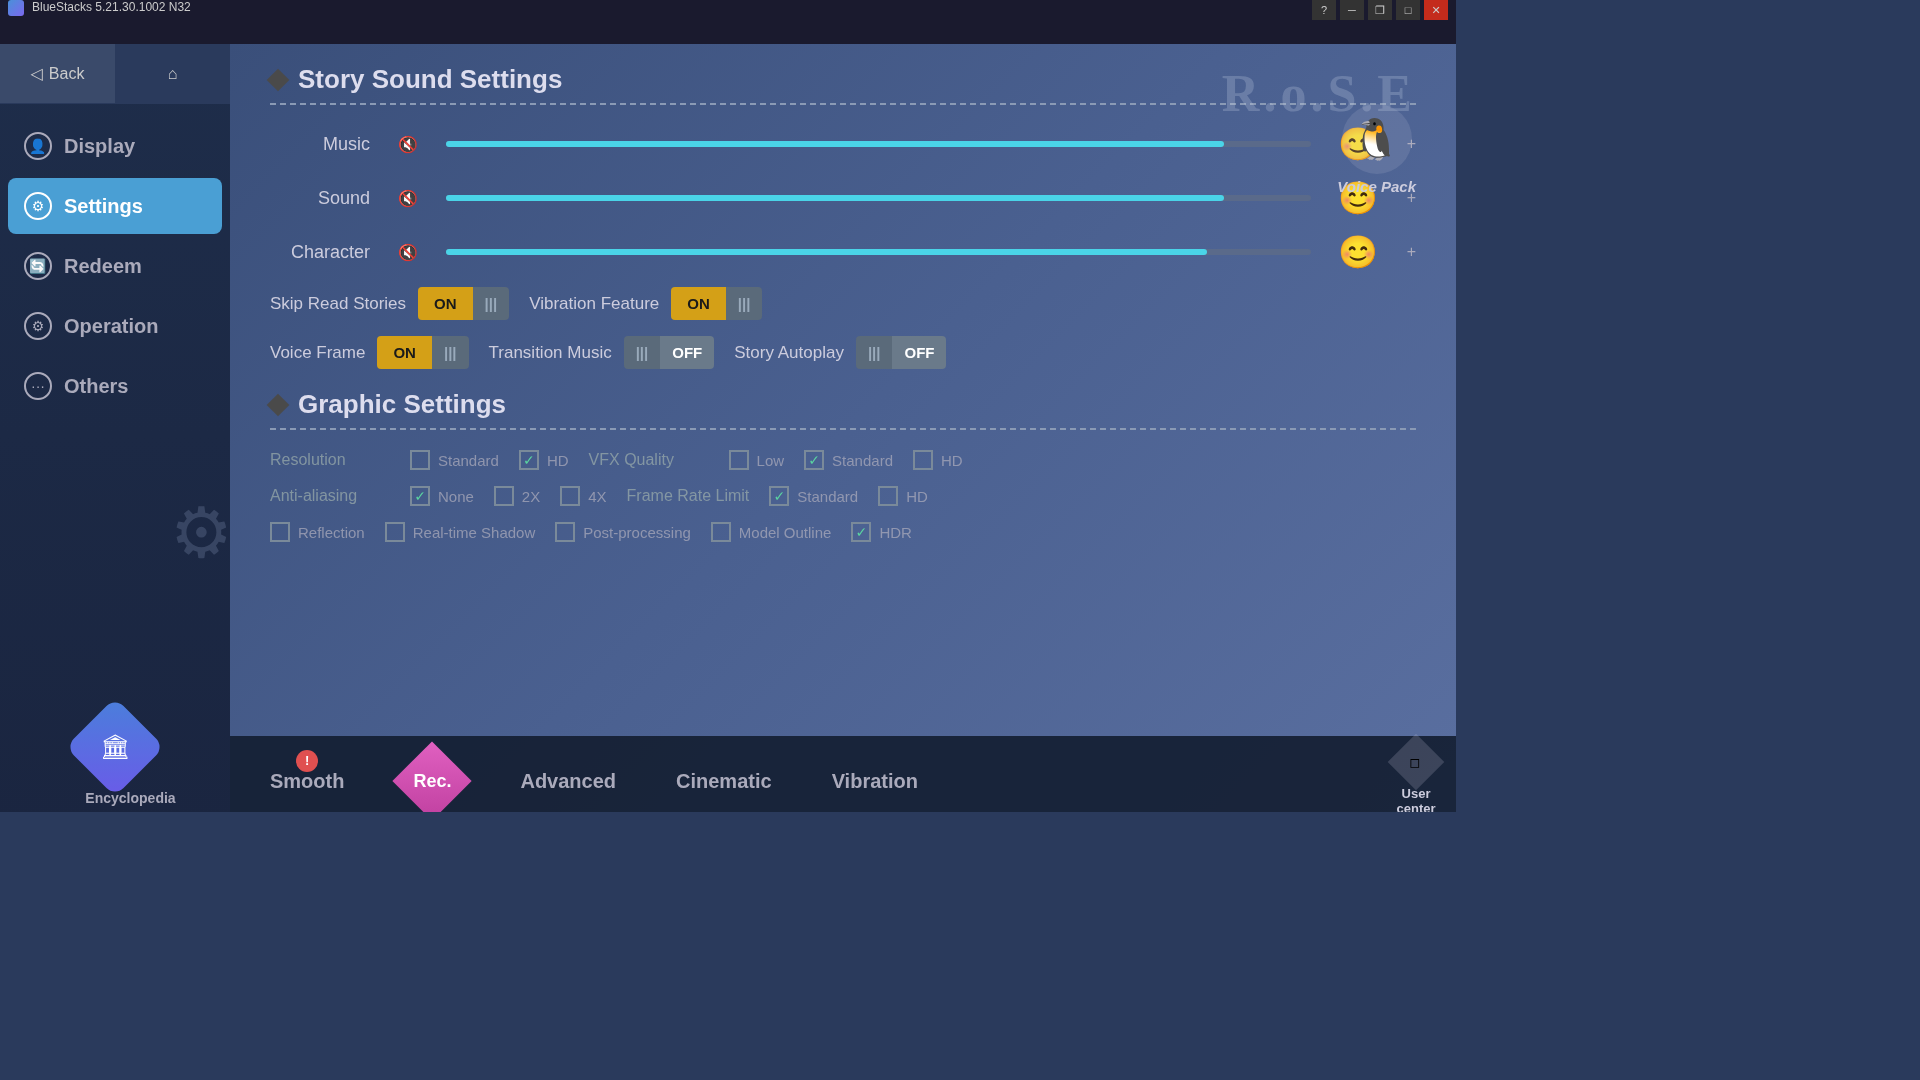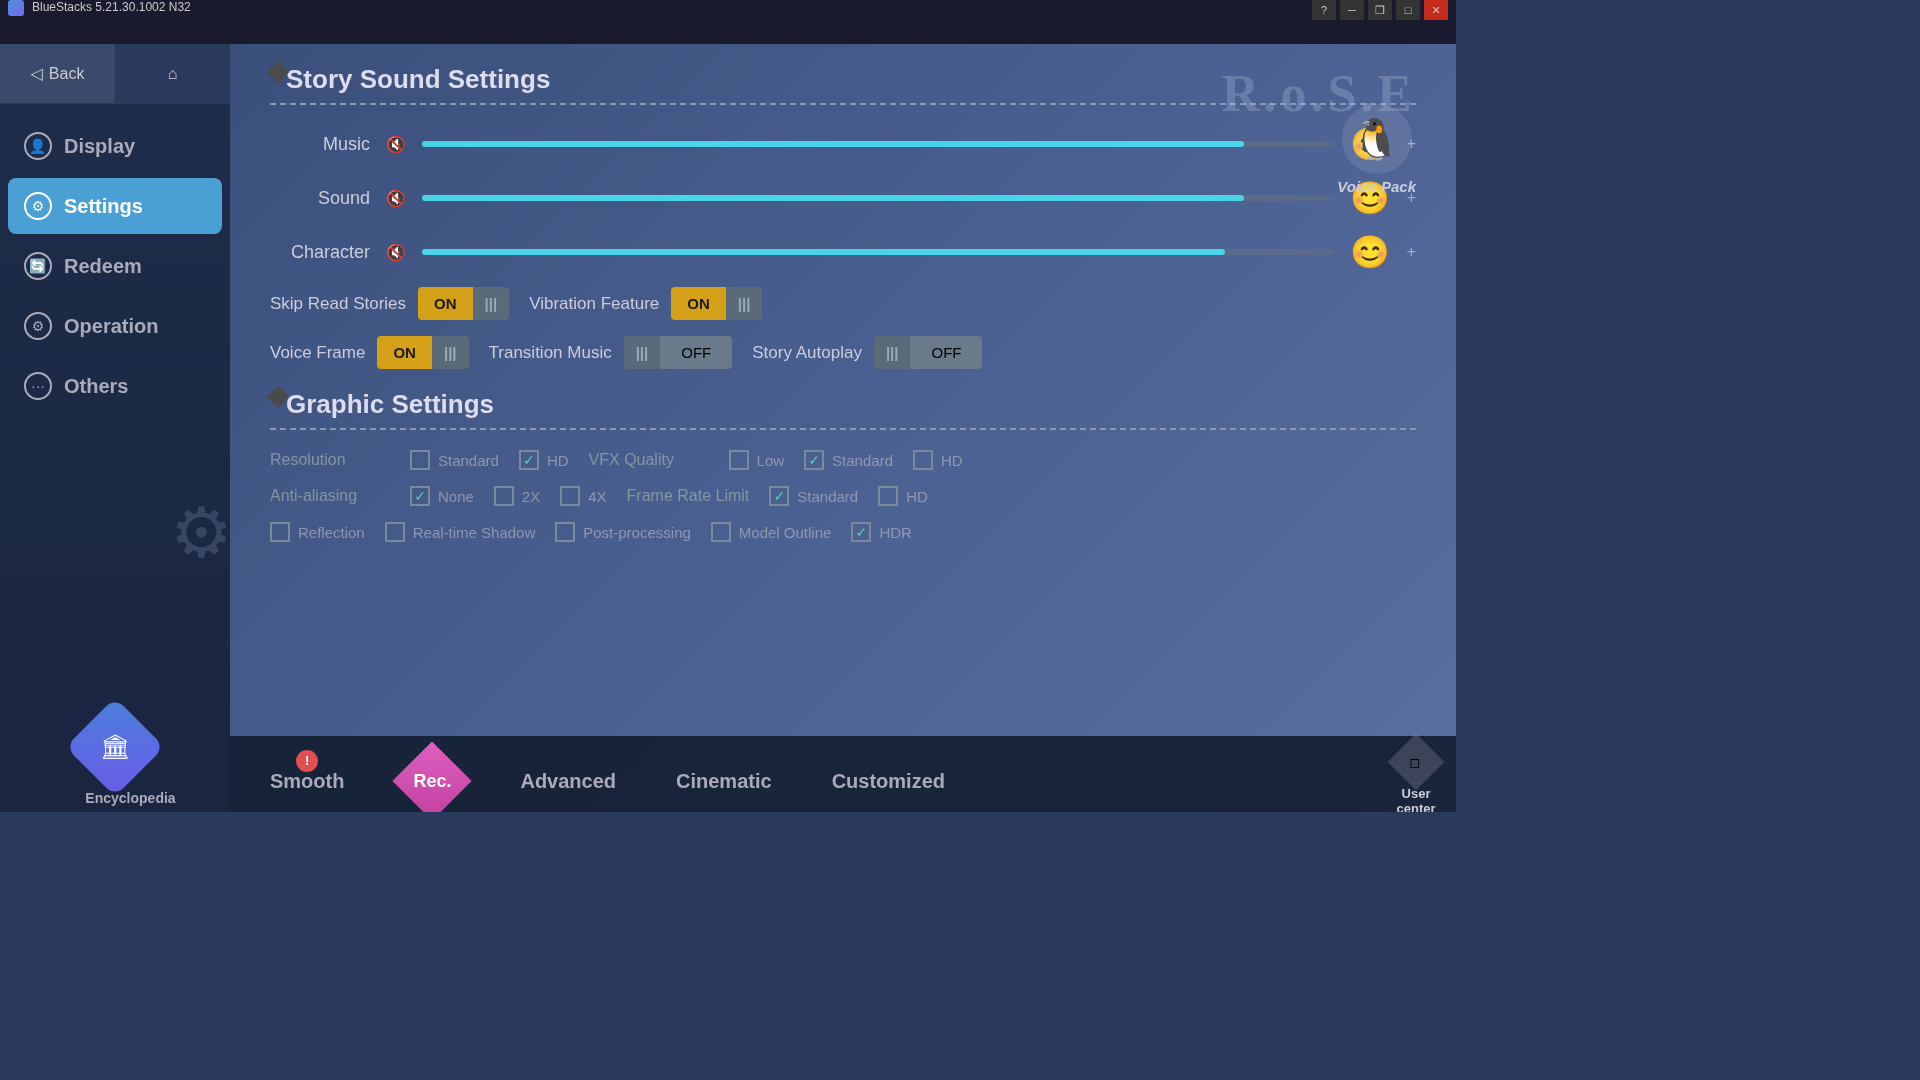--- a/index.html
+++ b/index.html
@@ -171,21 +171,22 @@
       font-size: 52px;
       font-weight: bold;
       color: rgba(200, 210, 230, 0.25);
       font-family: 'Times New Roman', serif;
       letter-spacing: 4px;
     }
 
     
     .section-header {
       display: flex;
-      align-items: flex-start;
+      align-items: center;
+      gap: 12px;
       margin-bottom: 8px;
     }
     .diamond-icon {
       width: 16px; height: 16px;
       background: #4a4a4a;
       transform: rotate(45deg);
       display: inline-block;
     }
     .section-title {
       font-size: 26px;
@@ -195,21 +196,21 @@
     .section-divider {
       border: none;
       border-top: 2px dashed #8a9ab5;
       margin-bottom: 20px;
     }
 
     
     .slider-row {
       display: flex;
       align-items: center;
-      gap: 16px;
+      gap: 28px;
       margin-bottom: 16px;
       justify-content: center;
     }
     .slider-label {
       width: 100px;
       color: #ccd;
       font-size: 18px;
       text-align: right;
     }
     .vol-icon {
@@ -270,24 +271,24 @@
     }
     .toggle-off {
       background: #5a6a7a;
       color: #9ab;
       font-weight: bold;
       font-size: 15px;
       padding: 8px 12px;
     }
     .toggle-off-text {
       background: #6a7a8a;
-      color: #000000;
-      font-weight: normal;
+      color: #ffffff;
+      font-weight: bold;
       font-size: 15px;
-      padding: 8px 21px;
+      padding: 8px 12px;
     }
 
     
     .graphic-section {
       margin-top: 20px;
     }
 
     .checkbox-row {
       display: flex;
       align-items: center;
@@ -682,21 +683,21 @@
 
       <div class="tab-item">
         <span>Advanced</span>
       </div>
 
       <div class="tab-item">
         <span>Cinematic</span>
       </div>
 
       <div class="tab-item">
-        <span>Customized</span>
+        <span>Vibration</span>
       </div>
 
       <div class="user-center">
         <div class="user-center-icon">◇</div>
         <span class="user-center-label">User<br>center</span>
       </div>
     </div>
 
   </div>
 </div>

